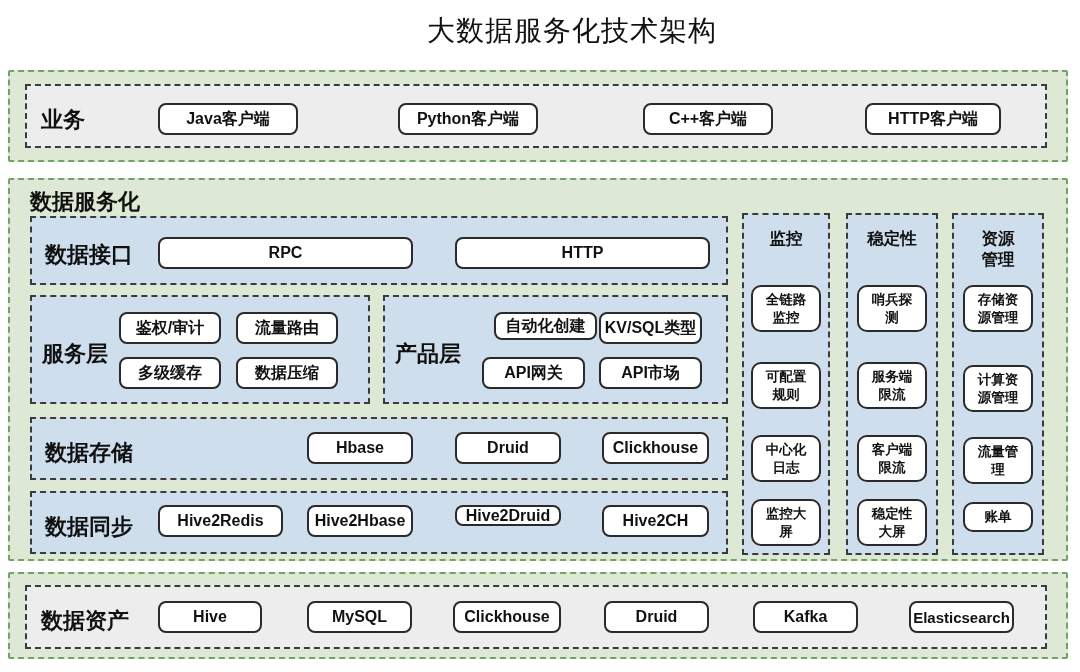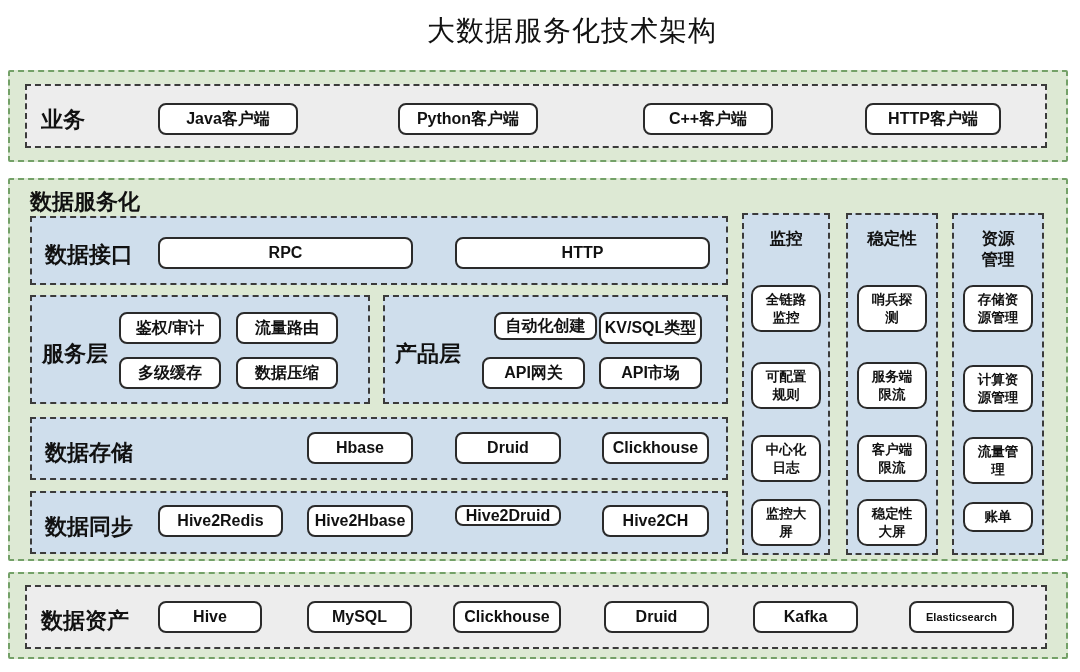--- a/index.html
+++ b/index.html
@@ -17,21 +17,21 @@
   .gray{background:#ededed;border:2px dashed #3b3b3b;}
   .lbl{
     position:absolute;font-size:22px;font-weight:700;color:#111;line-height:1.2;
     white-space:nowrap;
   }
   .node{
     position:absolute;box-sizing:border-box;display:flex;align-items:center;justify-content:center;
     background:#ffffff;border:2px solid #2a2a2a;border-radius:8px;
     font-size:16px;font-weight:700;color:#111;white-space:nowrap;
   }
-  .node.small{font-size:11px;}
+  .node.small{font-size:15px;}
   .col{position:absolute;box-sizing:border-box;background:#cfdeec;border:2px dashed #3b3b3b;}
   .colhead{
     text-align:center;padding-top:13px;font-size:16.5px;font-weight:700;
     white-space:pre-line;line-height:1.3;
   }
   .cnode{
     position:absolute;left:50%;transform:translateX(-50%);box-sizing:border-box;
     width:70px;padding:4px 2px;background:#fff;border:2px solid #2a2a2a;border-radius:10px;
     font-size:13.5px;font-weight:700;text-align:center;line-height:1.3;white-space:pre-line;
   }

